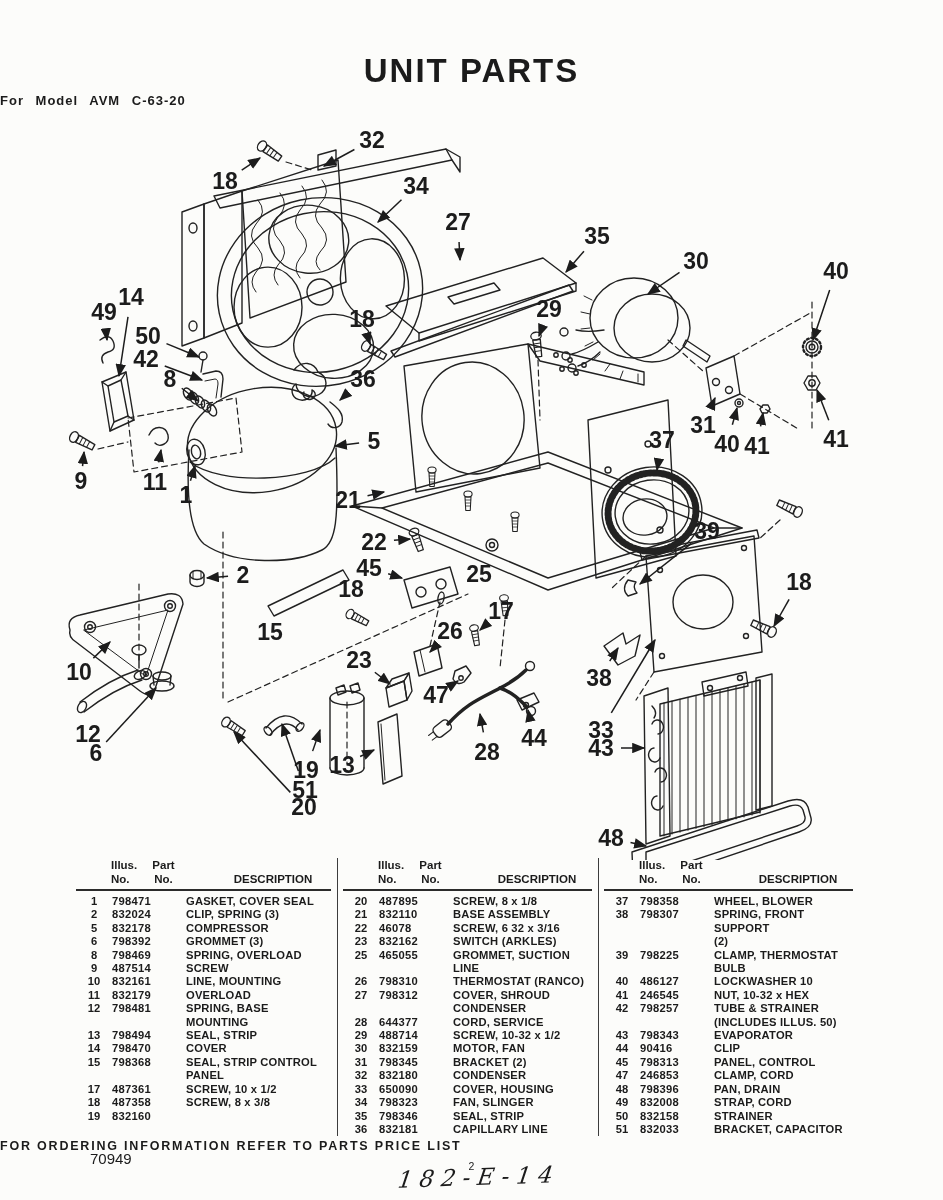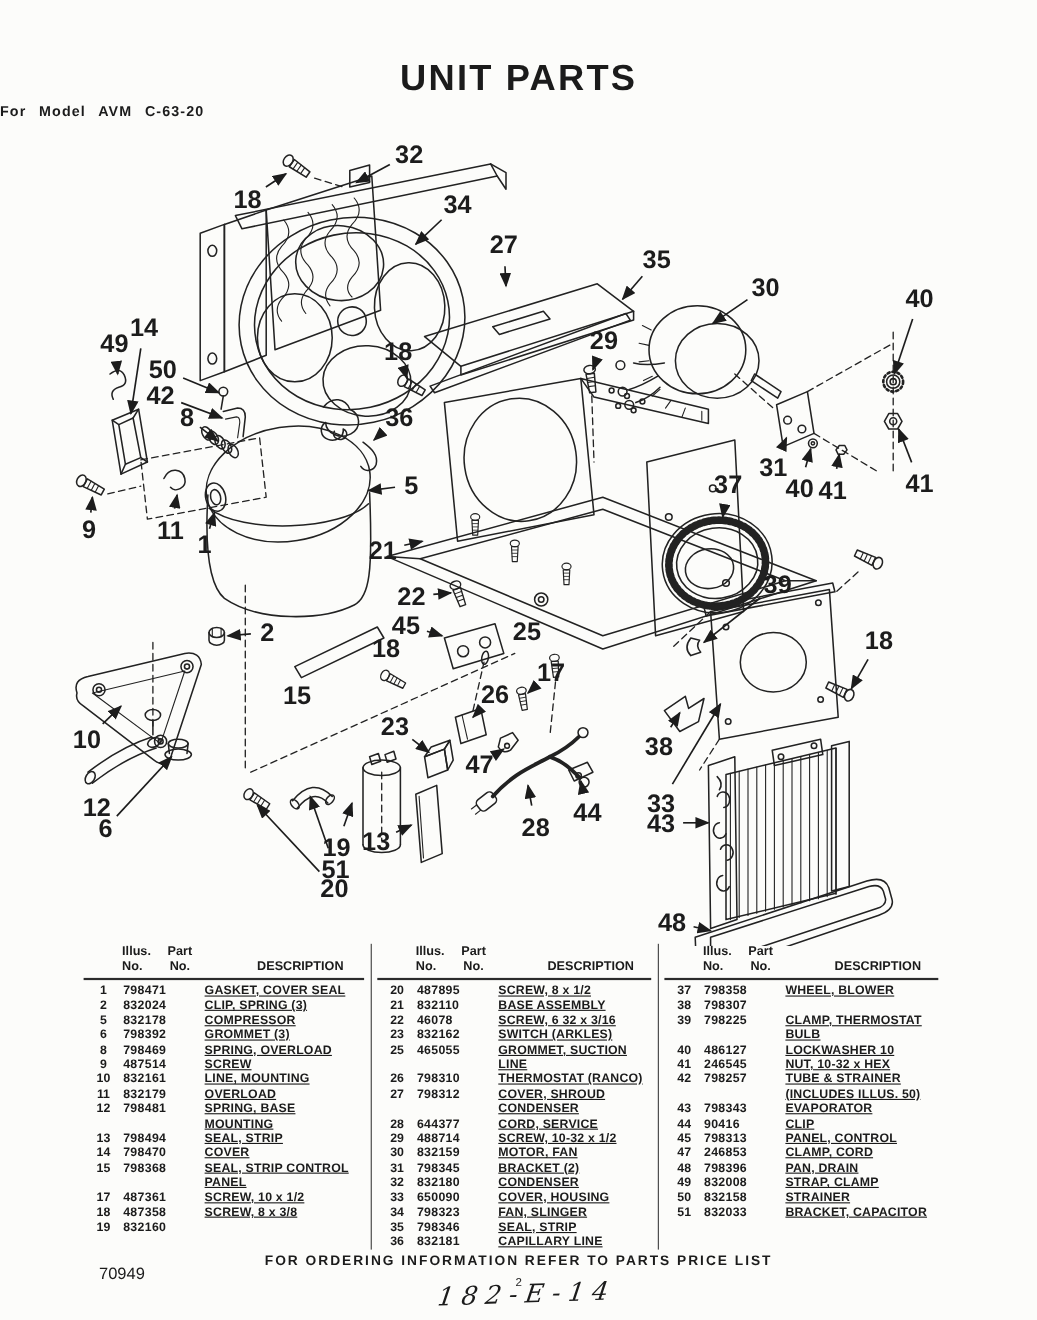--- a/index.html
+++ b/index.html
@@ -18,22 +18,22 @@
   .ldr{stroke:#1c1c1c;stroke-width:1.5;fill:none;}
   .tables{position:absolute;top:858px;left:76px;width:800px;display:flex;}
   .ptable{width:261px;box-sizing:border-box;padding:0 6px 0 0;}
   .ptable + .ptable{border-left:1.5px solid #3c3c3c;padding-left:5px;}
   .h-row{display:grid;grid-template-columns:36px 68px 1fr;font-size:11.5px;font-weight:700;line-height:14px;}
   .h-row span{text-align:center;margin-left:35px;}
   .hrule{border-top:2.4px solid #2b2b2b;margin-top:3px;margin-bottom:4px;}
   .trow{display:grid;grid-template-columns:36px 68px 1fr;font-size:11.2px;font-weight:700;line-height:13.4px;}
   .c-illus{text-align:center;}
   .c-part{text-align:left;letter-spacing:.3px;}
-  .c-desc{white-space:pre-line;padding-left:6px;letter-spacing:.2px;text-decoration:underline;}
-  .order-note{position:absolute;top:1139px;left:0;right:0;text-align:center;
+  .c-desc{white-space:pre-line;padding-left:6px;letter-spacing:.2px;}
+  .order-note{position:absolute;top:1139px;left:0;right:0;text-align:left;
               font-size:12.5px;font-weight:700;letter-spacing:1.8px;}
   .doc-number{position:absolute;top:1150px;left:90px;font-size:15px;}
   .page-number{position:absolute;top:1160px;left:0;right:0;text-align:center;font-size:10.5px;}
   .handwritten{position:absolute;top:1164px;left:398px;font-size:23px;font-style:italic;
                font-family:"DejaVu Serif",serif;letter-spacing:7px;transform:rotate(-2deg) skewX(-10deg);}
 </style>
 </head>
 <body>
 
 <div class="page">
@@ -506,21 +506,21 @@
           <span>No.</span>
           <span>No.</span>
           <span>DESCRIPTION</span>
         </div>
         <div class="hrule"></div>
       </div>
       <div class="tbody">
           <div class="trow">
             <div class="c-illus">20</div>
             <div class="c-part">487895</div>
-            <div class="c-desc">SCREW, 8 x 1/2</div>
+            <div class="c-desc">SCREW, 8 x 1/8</div>
           </div>
           <div class="trow">
             <div class="c-illus">21</div>
             <div class="c-part">832110</div>
             <div class="c-desc">BASE ASSEMBLY</div>
           </div>
           <div class="trow">
             <div class="c-illus">22</div>
             <div class="c-part">46078</div>
             <div class="c-desc">SCREW, 6 32 x 3/16</div>
@@ -609,20 +609,22 @@
       </div>
       <div class="tbody">
           <div class="trow">
             <div class="c-illus">37</div>
             <div class="c-part">798358</div>
             <div class="c-desc">WHEEL, BLOWER</div>
           </div>
           <div class="trow">
             <div class="c-illus">38</div>
             <div class="c-part">798307</div>
+            <div class="c-desc">SPRING, FRONT SUPPORT
+(2)</div>
           </div>
           <div class="trow">
             <div class="c-illus">39</div>
             <div class="c-part">798225</div>
             <div class="c-desc">CLAMP, THERMOSTAT BULB</div>
           </div>
           <div class="trow">
             <div class="c-illus">40</div>
             <div class="c-part">486127</div>
             <div class="c-desc">LOCKWASHER 10</div>
@@ -659,21 +661,21 @@
             <div class="c-desc">CLAMP, CORD</div>
           </div>
           <div class="trow">
             <div class="c-illus">48</div>
             <div class="c-part">798396</div>
             <div class="c-desc">PAN, DRAIN</div>
           </div>
           <div class="trow">
             <div class="c-illus">49</div>
             <div class="c-part">832008</div>
-            <div class="c-desc">STRAP, CLAMP</div>
+            <div class="c-desc">STRAP, CORD</div>
           </div>
           <div class="trow">
             <div class="c-illus">50</div>
             <div class="c-part">832158</div>
             <div class="c-desc">STRAINER</div>
           </div>
           <div class="trow">
             <div class="c-illus">51</div>
             <div class="c-part">832033</div>
             <div class="c-desc">BRACKET, CAPACITOR</div>

